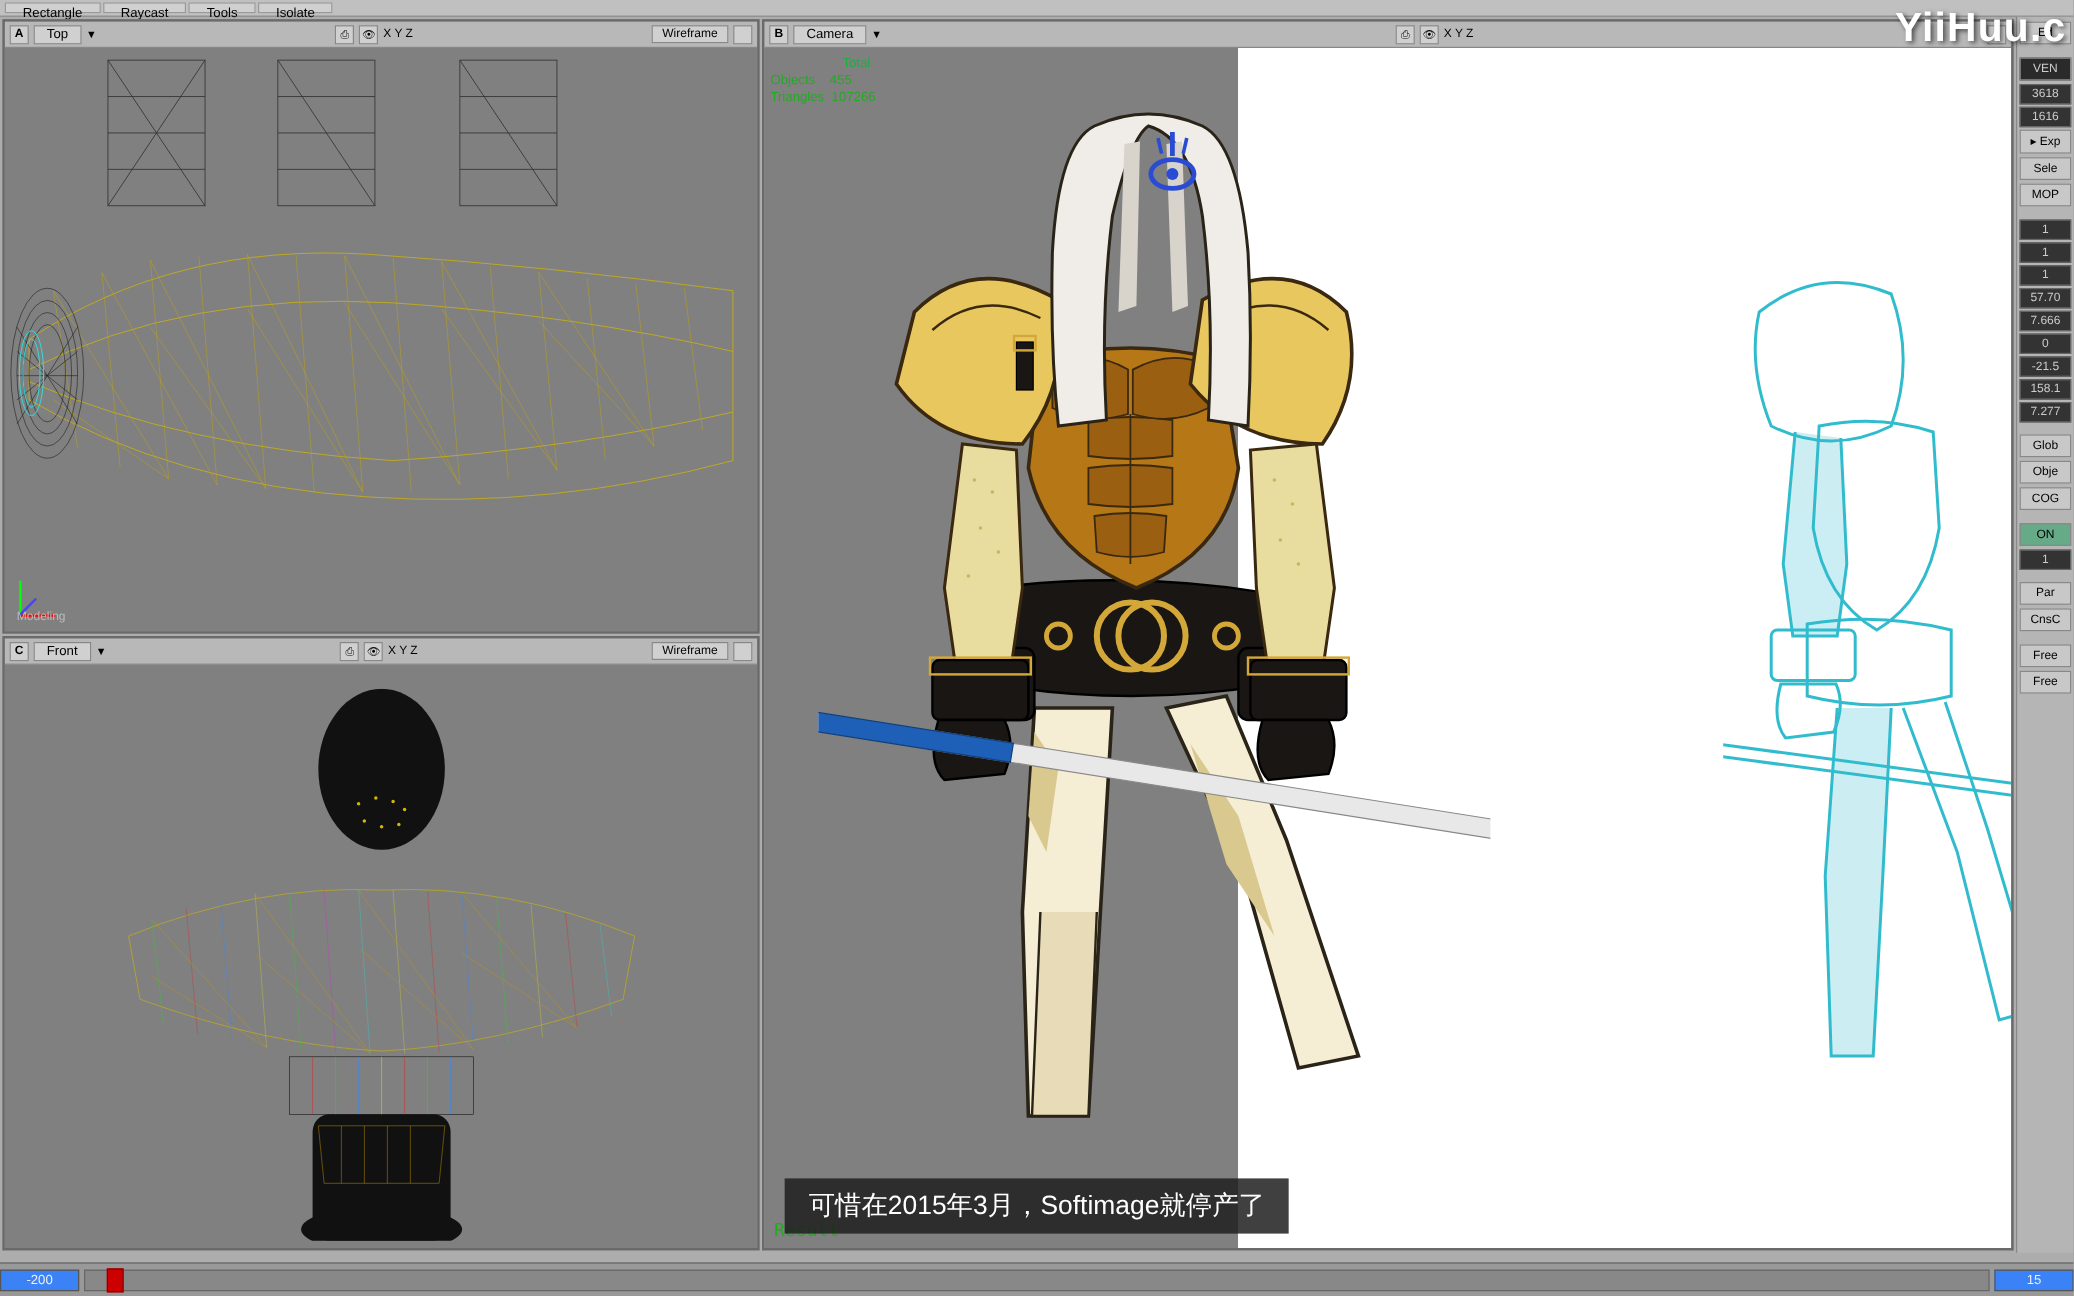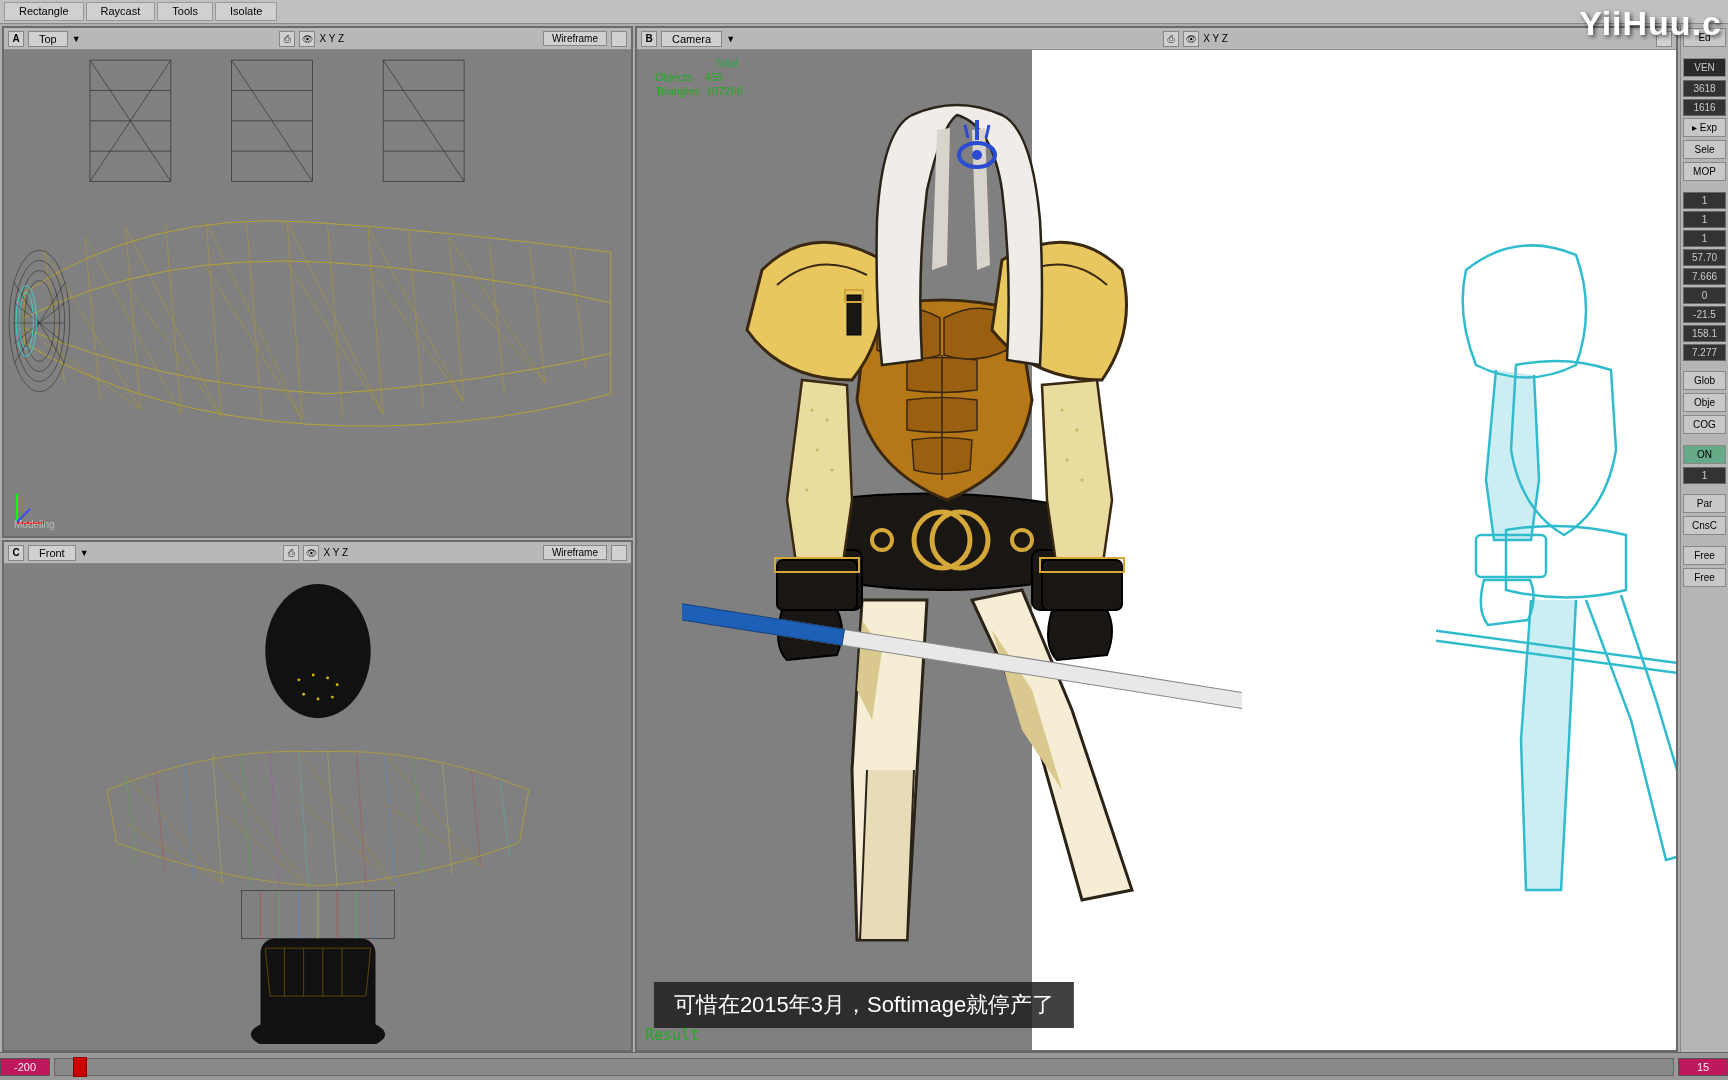--- a/index.html
+++ b/index.html
@@ -1,18 +1,18 @@
 <!DOCTYPE html>
 <html><head>
 <meta charset="utf-8">
 <style>
 * { margin: 0; padding: 0; box-sizing: border-box; font-family: Arial, sans-serif; }
 body { width: 1728px; height: 1080px; background: #adadad; overflow: hidden; position: relative; }
 
-.topbar { height: 24px; background: #c0c0c0; display: flex; gap: 2px; padding: 2px 4px; border-bottom: 1px solid #888; }
+.topbar { height: 14px; background: #c0c0c0; display: flex; gap: 2px; padding: 2px 4px; border-bottom: 1px solid #888; }
 .topbar-btn { padding: 2px 14px; background: #d0d0d0; border: 1px solid #999; font-size: 11px; cursor: pointer; }
 
 .main-area { display: flex; height: calc(100% - 22px - 28px); }
 .left-col { width: 635px; display: flex; flex-direction: column; gap: 2px; padding: 2px; }
 .right-col { flex: 1; padding: 2px 2px 2px 0; }
 .side-panel { width: 48px; background: #b5b5b5; border-left: 1px solid #888; padding: 4px 2px; }
 
 .viewport { background: #9a9a9a; border: 2px solid #6a6a6a; position: relative; flex: 1; overflow: hidden; }
 .viewport.tall { height: 50%; }
 
@@ -27,34 +27,34 @@
 .vp-content { position: absolute; top: 22px; left: 0; right: 0; bottom: 0; }
 .vp-content.grey { background: #808080; }
 .vp-content.white { background: linear-gradient(90deg, #808080 0%, #808080 38%, #fff 38%, #fff 100%); }
 
 .axis { position: absolute; left: 12px; bottom: 12px; width: 40px; height: 40px; }
 .axis-x { position: absolute; bottom: 0; left: 0; width: 30px; height: 2px; background: #f00; }
 .axis-y { position: absolute; bottom: 0; left: 0; width: 2px; height: 30px; background: #0f0; }
 .axis-z { position: absolute; bottom: 0; left: 0; width: 20px; height: 2px; background: #44f; transform: rotate(-45deg); transform-origin: left; }
 .axis-lbl { position: absolute; bottom: -4px; left: 0; font-size: 10px; color: #ccc; }
 
-.stats { position: absolute; top: 6px; left: 18px; font-size: 11px; color: #2a2; font-family: monospace; }
+.stats { position: absolute; top: 6px; left: 5px; font-size: 11px; color: #2a2; font-family: monospace; }
 .stats div { line-height: 14px; }
 .stats-title { color: #2a4; margin-left: 60px; }
 .result-lbl { position: absolute; bottom: 6px; left: 8px; font-size: 15px; color: #2a2; font-family: monospace; }
 
 
 .wire-top { position: absolute; inset: 0; }
 .wire-front { position: absolute; left: 50%; top: 20px; transform: translateX(-50%); width: 560px; height: 460px; }
 
 .side-btn { display: block; width: 100%; background: #c8c8c8; border: 1px solid #888; font-size: 10px; padding: 3px 2px; margin-bottom: 3px; text-align: center; cursor: pointer; }
 .side-field { width: 100%; background: #333; color: #ccc; border: 1px solid #666; font-size: 10px; padding: 2px; margin-bottom: 2px; text-align: center; }
 
 .timeline { position: absolute; bottom: 0; left: 0; right: 0; height: 28px; background: #999; border-top: 1px solid #666; display: flex; align-items: center; }
-.tl-field { background: #be185d; color: #eee; border: 1px solid #555; padding: 2px 6px; font-size: 11px; width: 50px; text-align: center; }
+.tl-field { background: #3b82f6; color: #eee; border: 1px solid #555; padding: 2px 6px; font-size: 11px; width: 66px; text-align: center; }
 .tl-track { flex: 1; height: 18px; background: #888; margin: 0 4px; position: relative; border: 1px solid #666; }
 .tl-cursor { position: absolute; left: 18px; top: -2px; bottom: -2px; width: 14px; background: #c00; border: 1px solid #800; }
 
 .subtitle { position: absolute; bottom: 52px; left: 50%; transform: translateX(-50%); background: rgba(30,30,30,0.85); color: #fff; padding: 8px 20px; font-size: 22px; font-family: "Microsoft YaHei", sans-serif; }
 .watermark { position: absolute; top: 4px; right: 6px; font-size: 34px; font-weight: bold; color: #fff; text-shadow: 2px 2px 4px rgba(0,0,0,0.6); font-family: Arial, sans-serif; letter-spacing: 1px; }
 
 
 .char-main { position: absolute; left: 45px; top: 20px; width: 560px; height: 880px; }
 .char-ref { position: absolute; right: -40px; top: 140px; width: 280px; height: 720px; opacity: 0.9; }
 

